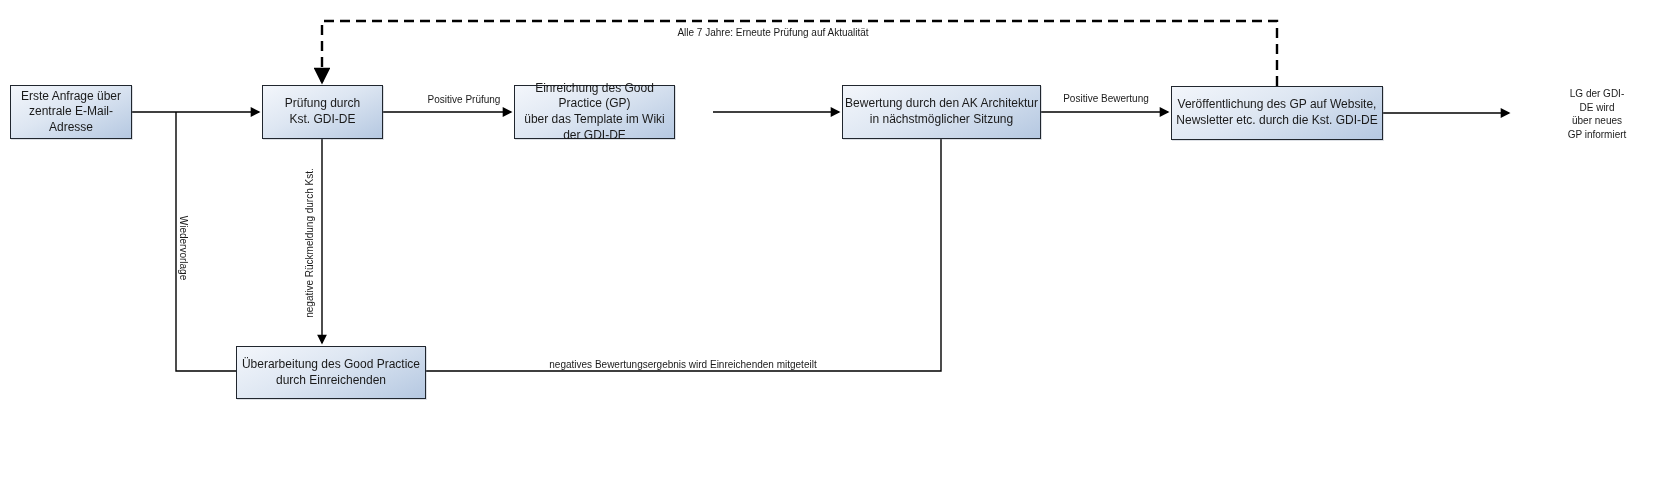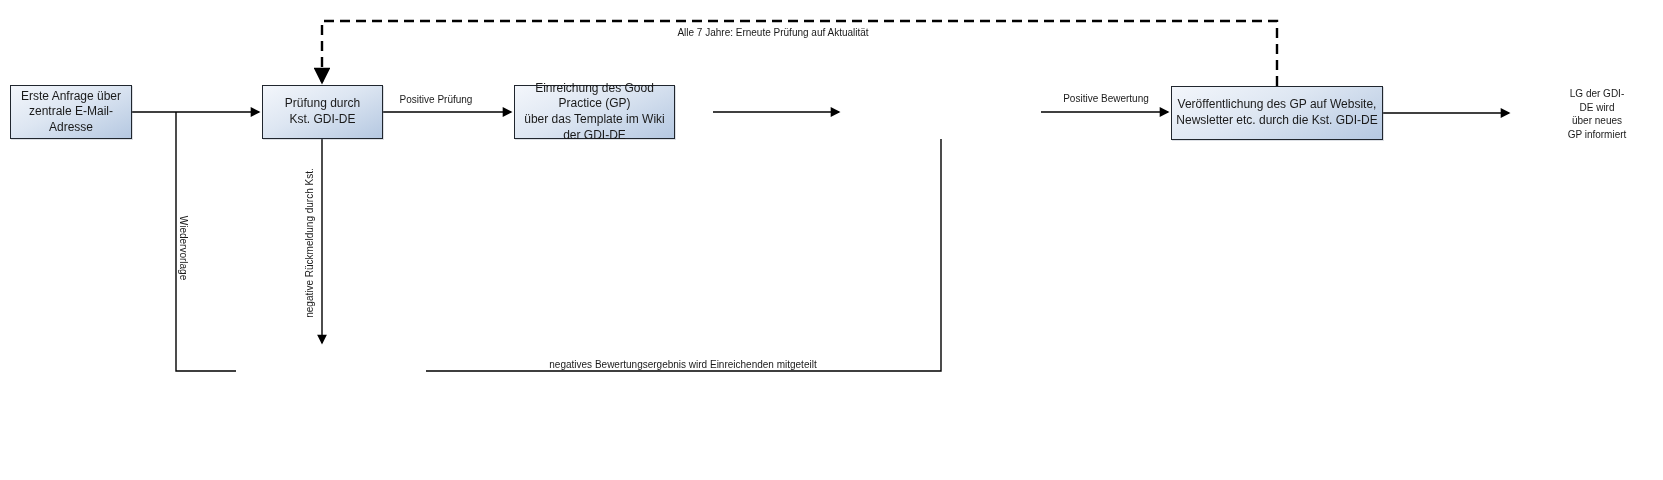--- a/index.html
+++ b/index.html
@@ -78,26 +78,30 @@
 
   <div class="node" style="left:10px;  top:85px; width:122px; height:54px;">Erste Anfrage über
 zentrale E-Mail-Adresse</div>
 
   <div class="node" style="left:262px; top:85px; width:121px; height:54px;">Prüfung durch
 Kst. GDI-DE</div>
 
   <div class="node" style="left:514px; top:85px; width:161px; height:54px;">Einreichung des Good Practice (GP)
 über das Template im Wiki der GDI-DE</div>
 
+  <div class="node" style="left:842px; top:85px; width:199px; height:54px;">Bewertung durch den AK Architektur
+in nächstmöglicher Sitzung</div>
 
   <div class="node" style="left:1171px; top:86px; width:212px; height:54px;">Veröffentlichung des GP auf Website,
 Newsletter etc. durch die Kst. GDI-DE</div>
 
+  <div class="node" style="left:236px; top:346px; width:190px; height:53px;">Überarbeitung des Good Practice
+durch Einreichenden</div>
 
-  <span class="edge-label" style="left:436px; top:99px;">Positive Prüfung</span>
+  <span class="edge-label" style="left:464px; top:99px;">Positive Prüfung</span>
 
   <span class="edge-label" style="left:1106px; top:98px;">Positive Bewertung</span>
 
   <span class="edge-label" style="left:773px; top:32px;">Alle 7 Jahre: Erneute Prüfung auf Aktualität</span>
 
   <span class="edge-label rot-cw" style="left:183px; top:248px;">Wiedervorlage</span>
 
   <span class="edge-label rot-ccw" style="left:309px; top:243px;">negative Rückmeldung durch Kst.</span>
 
   <span class="edge-label" style="left:683px; top:364px;">negatives Bewertungsergebnis wird Einreichenden mitgeteilt</span>

